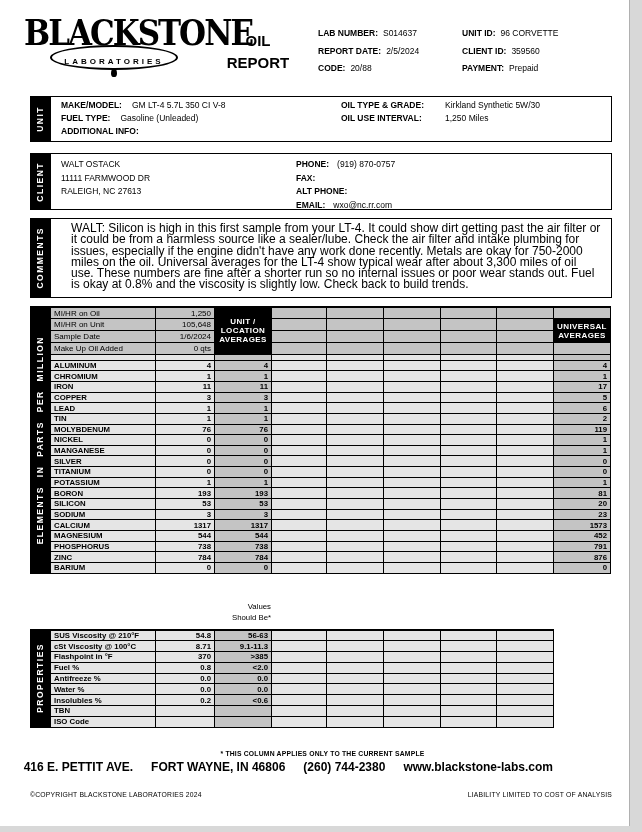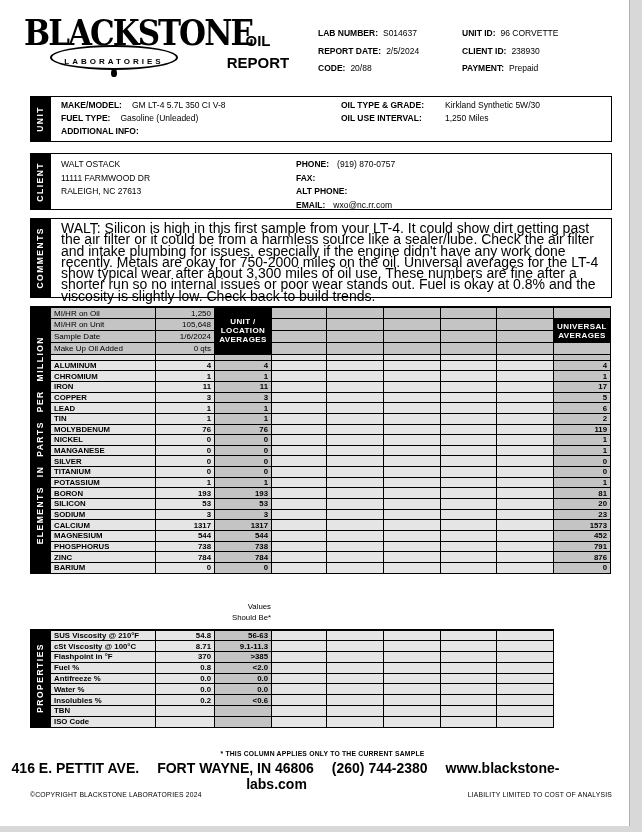--- a/index.html
+++ b/index.html
@@ -36,21 +36,21 @@
                font-weight:bold; letter-spacing:1.5px; word-spacing:5px; white-space:nowrap; }
   .sec-box { width:562px; border:1.5px solid #000; position:relative; background:#fff;
              font-size:8.5px; }
   .pair b { margin-right:10px; }
   .u-row { position:absolute; left:10px; right:4px; white-space:nowrap; }
   .u-right { position:absolute; left:280px; }
   .u-right b { display:inline-block; min-width:100px; margin-right:4px; }
   .c-left { position:absolute; left:10px; top:4px; line-height:13.5px; }
   .c-right { position:absolute; left:245px; top:4px; line-height:13.5px; }
   .c-right b { margin-right:8px; }
-  .comments-text { padding:4px 10px 0 10px; font-size:14px; line-height:11.3px; }
+  .comments-text { padding:4px 10px 0 20px; font-size:12px; line-height:11.3px; }
 
   
   table { border-collapse:collapse; table-layout:fixed; background:#e5e5e5; }
   td { border:1px solid #000; padding:0 3px; white-space:nowrap; overflow:hidden;
        font-size:7.8px; vertical-align:middle; }
   .gray { background:var(--cell-gray,#c4c4c4); }
   .num { text-align:right; }
   tr.info td { height:11.8px; font-size:8px; }
   tr.spacer td { height:6px; }
   tr.datarow td { height:10.65px; font-weight:bold; }
@@ -61,22 +61,22 @@
   #properties-table { border-top:2px solid #000; }
   col.c0{width:105px} col.c1{width:59px} col.c2{width:57px} col.c3{width:55px}
   col.c4{width:57px} col.c5{width:57px} col.c6{width:56px} col.c7{width:57px} col.c8{width:57px}
 
   .values-should-be { position:absolute; left:214px; top:601px; width:57px; text-align:right;
                       font-size:7.8px; line-height:11px; }
 
   
   .footnote { position:absolute; left:50px; top:750px; width:545px; text-align:center;
               font-size:6.8px; font-weight:bold; letter-spacing:0.2px; }
-  .addr-line { position:absolute; left:0; top:760px; width:562px; text-align:center;
-               font-size:14px; font-weight:bold; }
+  .addr-line { position:absolute; left:0; top:760px; width:562px; text-align:right;
+               font-size:12px; font-weight:bold; }
   .addr-line span { margin:0 9px; }
   .bottom-row { position:absolute; left:30px; top:791px; width:582px; display:flex;
                 justify-content:space-between; font-size:6.8px; letter-spacing:0.2px; }
 </style>
 </head>
 <body>
 
 <div id="page">
 
   <div class="logo">
@@ -91,21 +91,21 @@
   </div>
 
   <div class="hdr-fields left">
     <div><b>LAB NUMBER:</b><span>S014637</span></div>
     <div><b>REPORT DATE:</b><span>2/5/2024</span></div>
     <div><b>CODE:</b><span>20/88</span></div>
   </div>
 
   <div class="hdr-fields right">
     <div><b>UNIT ID:</b><span>96 CORVETTE</span></div>
-    <div><b>CLIENT ID:</b><span>238930</span></div>
+    <div><b>CLIENT ID:</b><span>359560</span></div>
     <div><b>PAYMENT:</b><span>Prepaid</span></div>
   </div>
 
   <div class="section" style="top:96px;">
     <div class="band">
         <span>UNIT</span>
       </div>
     <div class="sec-box" style="height:46px;">
       <div class="u-row" style="top:3px;">
         <span class="pair"><b>MAKE/MODEL:</b><span>GM LT-4 5.7L 350 CI V-8</span></span>

